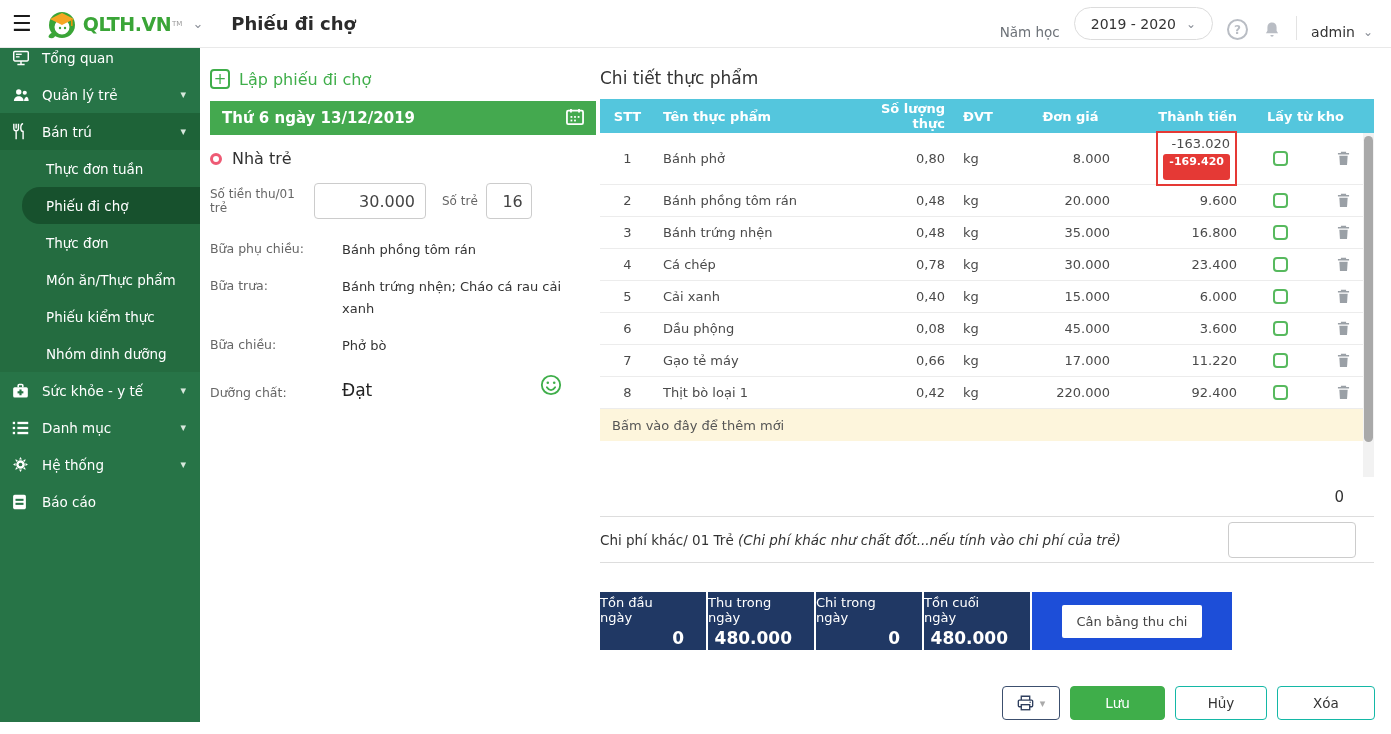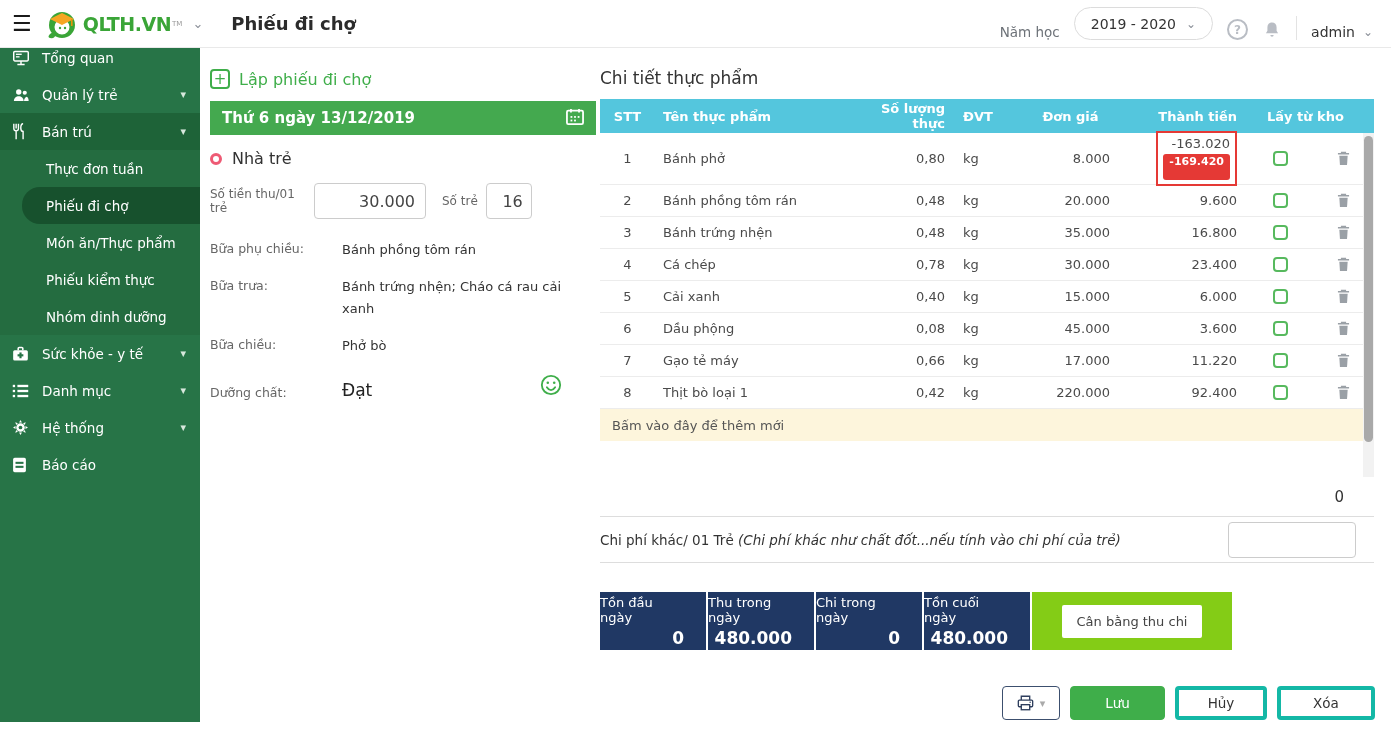--- a/index.html
+++ b/index.html
@@ -105,32 +105,32 @@
   .cost-note { font-size:13.5px; color:#333; font-style:italic; }
   .cost-input { margin-left:auto; margin-right:18px; width:128px; height:36px; border:1px solid #ccc;
     border-radius:4px; padding:0 8px; font-size:14px; font-family:inherit; }
 
   
   .summary-bar { margin-top:29px; width:632px; height:58px; display:flex; gap:2px; }
   .sum-card { background:#203864; color:#fff; flex:1 1 0; display:flex; flex-direction:column;
     justify-content:center; align-items:flex-end; padding-right:22px; gap:3px; }
   .sum-label { font-size:13px; }
   .sum-value { font-size:17px; font-weight:bold; }
-  .sum-balance { background:#84cc16; flex:0 0 200px; display:flex; align-items:center; justify-content:center; }
+  .sum-balance { background:#1d4ed8; flex:0 0 200px; display:flex; align-items:center; justify-content:center; }
   .balance-btn { background:#fff; border:none; padding:9px 15px; font-size:13px; color:#444;
     border-radius:2px; cursor:pointer; font-family:inherit; }
 
   
   .actions-row { margin-top:36px; width:775px; display:flex; justify-content:flex-end; gap:10px; }
   .btn { height:34px; border-radius:4px; font-size:13.5px; cursor:pointer; font-family:inherit; }
   .btn-print { width:58px; background:#fff; border:1px solid #3c4f6e; display:flex; align-items:center;
     justify-content:center; gap:6px; }
   .btn-print .caret { color:#aaa; font-size:11px; }
   .btn-save { width:95px; background:#3fae4a; border:1px solid #3fae4a; color:#fff; }
-  .btn-outline { background:#fff; border:4px solid #14b8a6; color:#333; }
+  .btn-outline { background:#fff; border:1px solid #14b8a6; color:#333; }
   .btn-cancel { width:92px; }
   .btn-delete { width:98px; }
 </style>
 </head>
 <body>
 
 <div class="app">
 
   <div class="topbar">
     <span class="hamburger">☰</span>
@@ -202,20 +202,21 @@
               <path d="M5 1v6M8 1v6M5 21V10M5 10c1.8 0 3-1.3 3-3" stroke="#fff" stroke-width="1.8" fill="none"></path>
               <path d="M2 1v6c0 2 1.3 3 3 3" stroke="#fff" stroke-width="1.8" fill="none"></path>
               <path d="M14 1c-2 0-3 2.5-3 5.5S12 11 14 11v10" stroke="#fff" stroke-width="1.8" fill="none"></path>
             </svg>
         </span>
         <span>Bán trú</span>
         <span class="caret">▾</span>
       </div>
       <div class="sub-item">Thực đơn tuần</div>
       <div class="sub-item active">Phiếu đi chợ</div>
+      <div class="sub-item">Thực đơn</div>
       <div class="sub-item">Món ăn/Thực phẩm</div>
       <div class="sub-item">Phiếu kiểm thực</div>
       <div class="sub-item">Nhóm dinh dưỡng</div>
     </div>
 
     <div class="side-item">
       <span class="s-icon">
         <svg width="17" height="16" viewBox="0 0 22 20">
             <rect x="1.5" y="5" width="19" height="13.5" rx="2" fill="#fff"></rect>
             <path d="M8 5V2.8A1.3 1.3 0 0 1 9.3 1.5h3.4A1.3 1.3 0 0 1 14 2.8V5" stroke="#fff" stroke-width="2" fill="none"></path>

